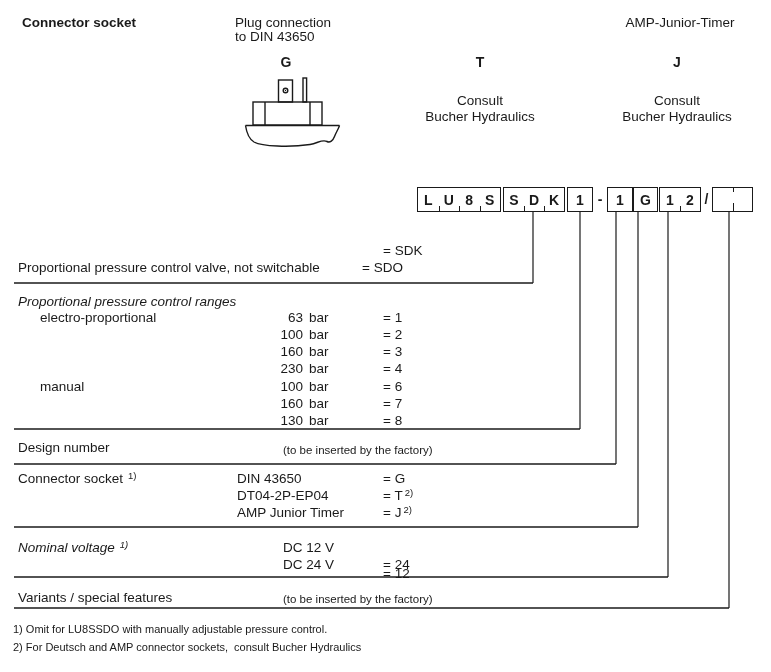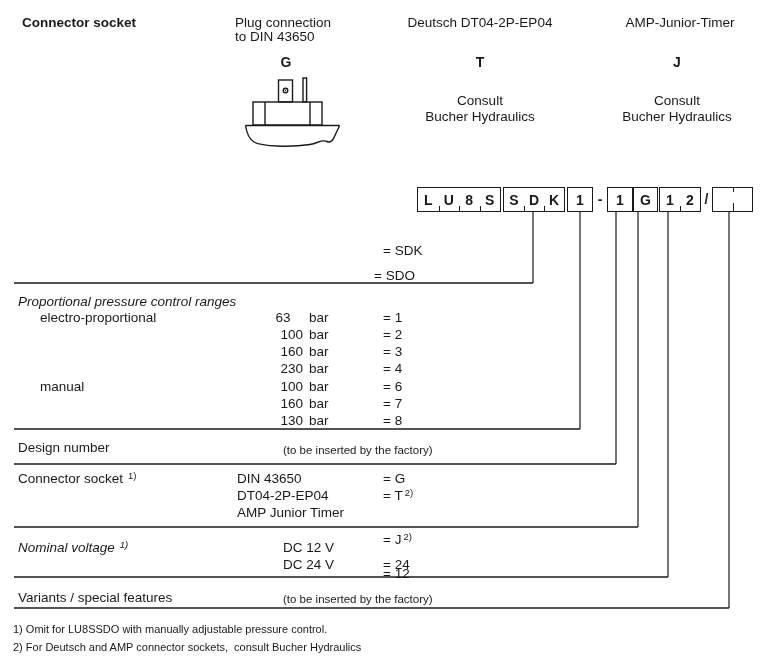--- a/index.html
+++ b/index.html
@@ -72,21 +72,20 @@
   </svg>
 
   <div class="abs t b" style="left:22px; top:16px;">Connector socket</div>
 
   <div class="abs t" style="left:235px; top:16px;">
     <div>Plug connection</div>
     <div>to DIN 43650</div>
   </div>
   <div class="abs t b ctr" style="left:235px; top:55px; width:102px; font-size:14px;">G</div>
 
-  <div class="abs t ctr" style="left:403px; top:16px; width:154px;">Deutsch DT04-2P-EP04</div>
   <div class="abs t b ctr" style="left:403px; top:55px; width:154px; font-size:14px;">T</div>
   <div class="abs t ctr" style="left:403px; top:94px; width:154px;">Consult</div>
   <div class="abs t ctr" style="left:403px; top:110px; width:154px;">Bucher Hydraulics</div>
 
   <div class="abs t ctr" style="left:601px; top:16px; width:158px;">AMP-Junior-Timer</div>
   <div class="abs t b ctr" style="left:598px; top:55px; width:158px; font-size:14px;">J</div>
   <div class="abs t ctr" style="left:598px; top:94px; width:158px;">Consult</div>
   <div class="abs t ctr" style="left:598px; top:110px; width:158px;">Bucher Hydraulics</div>
 
   <div class="cbox" style="left:417px; width:84px;">
@@ -128,26 +127,27 @@
   </div>
 
   <div class="codepunct" style="left:700px; width:13px;">/</div>
 
   <div class="cbox" style="left:712px; width:41px;">
     <span class="tickTop" style="left:50%;"></span>
     <span class="tickBig" style="left:50%;"></span>
   </div>
 
   <div class="abs t" style="left:383px; top:244px;">= SDK</div>
-  <div class="abs t" style="left:374px; top:261px;margin-top:8px;">= SDO</div>
+  <div class="abs t" style="left:18px; top:261px;">Proportional pressure control valve, not switchable</div>
+  <div class="abs t" style="left:362px; top:261px;">= SDO</div>
 
   <div class="abs t" style="left:18px; top:295px;font-style:italic;">Proportional pressure control ranges</div>
   <div class="abs t" style="left:40px; top:311px;">electro-proportional</div>
 
-  <div class="abs t num" style="left:263px; top:311px; width:40px;text-align:center;">63</div>
+  <div class="abs t num" style="left:263px; top:311px; width:40px;">63</div>
   <div class="abs t" style="left:309px; top:311px;">bar</div>
   <div class="abs t" style="left:383px; top:311px;">= 1</div>
 
   <div class="abs t num" style="left:263px; top:328px; width:40px;">100</div>
   <div class="abs t" style="left:309px; top:328px;">bar</div>
   <div class="abs t" style="left:383px; top:328px;">= 2</div>
 
   <div class="abs t num" style="left:263px; top:345px; width:40px;">160</div>
   <div class="abs t" style="left:309px; top:345px;">bar</div>
   <div class="abs t" style="left:383px; top:345px;">= 3</div>
@@ -178,21 +178,21 @@
   </div>
   <div class="abs t" style="left:237px; top:472px;">DIN 43650</div>
   <div class="abs t" style="left:383px; top:472px;">
     <span>= G</span><span class="sup2"></span>
   </div>
   <div class="abs t" style="left:237px; top:489px;">DT04-2P-EP04</div>
   <div class="abs t" style="left:383px; top:489px;">
     <span>= T</span><span class="sup2">2)</span>
   </div>
   <div class="abs t" style="left:237px; top:506px;">AMP Junior Timer</div>
-  <div class="abs t" style="left:383px; top:506px;margin-top:27px;">
+  <div class="abs t" style="left:383px; top:506px;">
     <span>= J</span><span class="sup2">2)</span>
   </div>
 
   <div class="abs t" style="left:18px; top:541px;font-style:italic;">
     <span>Nominal voltage</span><span class="sup">1)</span>
   </div>
   <div class="abs t" style="left:283px; top:541px;">DC 12 V</div>
   <div class="abs t" style="left:383px; top:567px;">= 12</div>
   <div class="abs t" style="left:283px; top:558px;">DC 24 V</div>
   <div class="abs t" style="left:383px; top:558px;">= 24</div>

